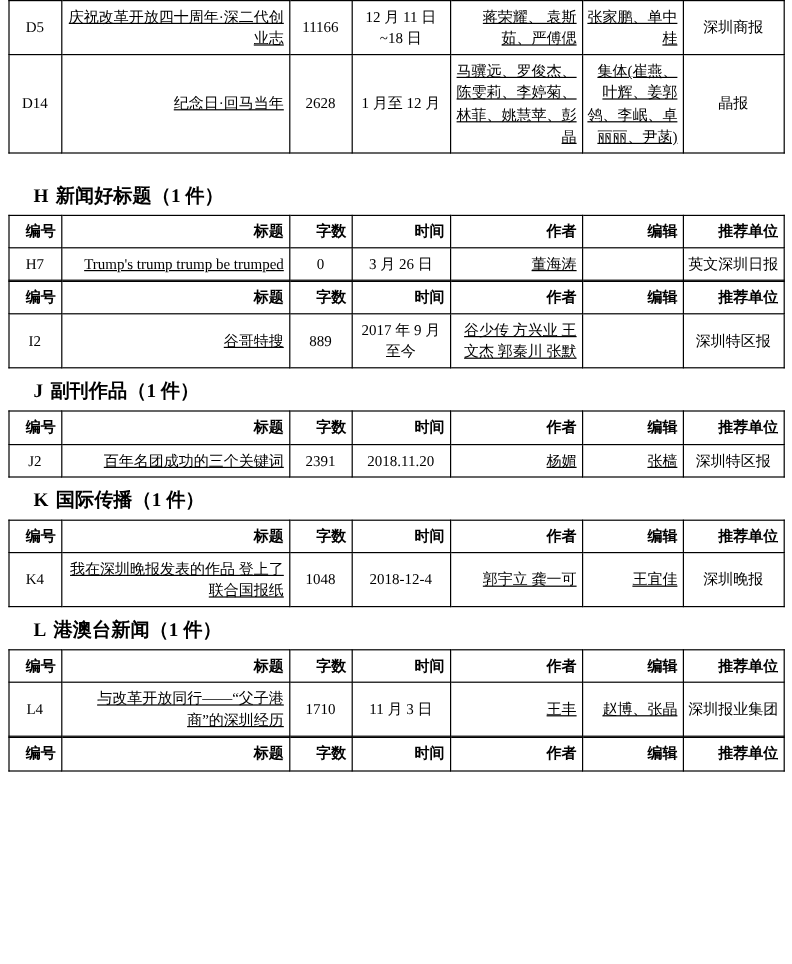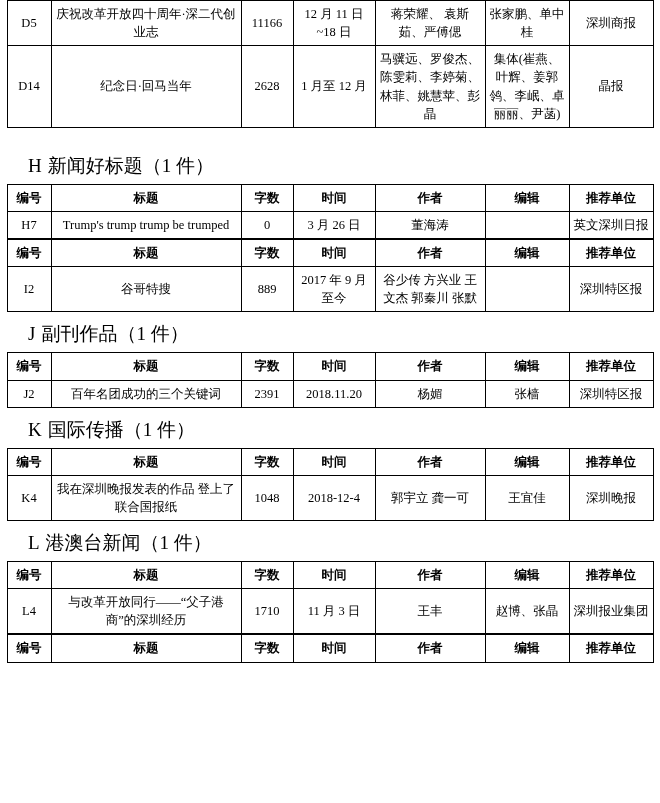--- a/index.html
+++ b/index.html
@@ -28,32 +28,32 @@
   table.doc td, table.doc th {
     border: 1px solid #000;
     padding: 4px 4px;
     font-size: 12.5px;
     line-height: 1.45;
     vertical-align: middle;
     word-wrap: break-word;
     font-weight: normal;
   }
   table.doc th {
-    text-align: center;
+    text-align: right;
     font-weight: bold;
     font-family: Liberation Serif, serif;
   }
   .c { text-align: center; }
-  .l { text-align: center; }
+  .l { text-align: right; text-decoration: underline; }
   .sec-title {
     width: 624px;
     margin: 0 auto;
     padding: 9px 0 5px 10px;
-    font-size: 19px;
-    font-weight: normal;
+    font-size: 16px;
+    font-weight: bold;
     box-sizing: border-box;
   }
   .sec-title .letter {
     font-family: "Liberation Serif", serif;
     margin-right: 6px;
   }
   col.num { width: 44px; }
   col.title { width: 190px; }
   col.words { width: 52px; }
   col.time { width: 82px; }

